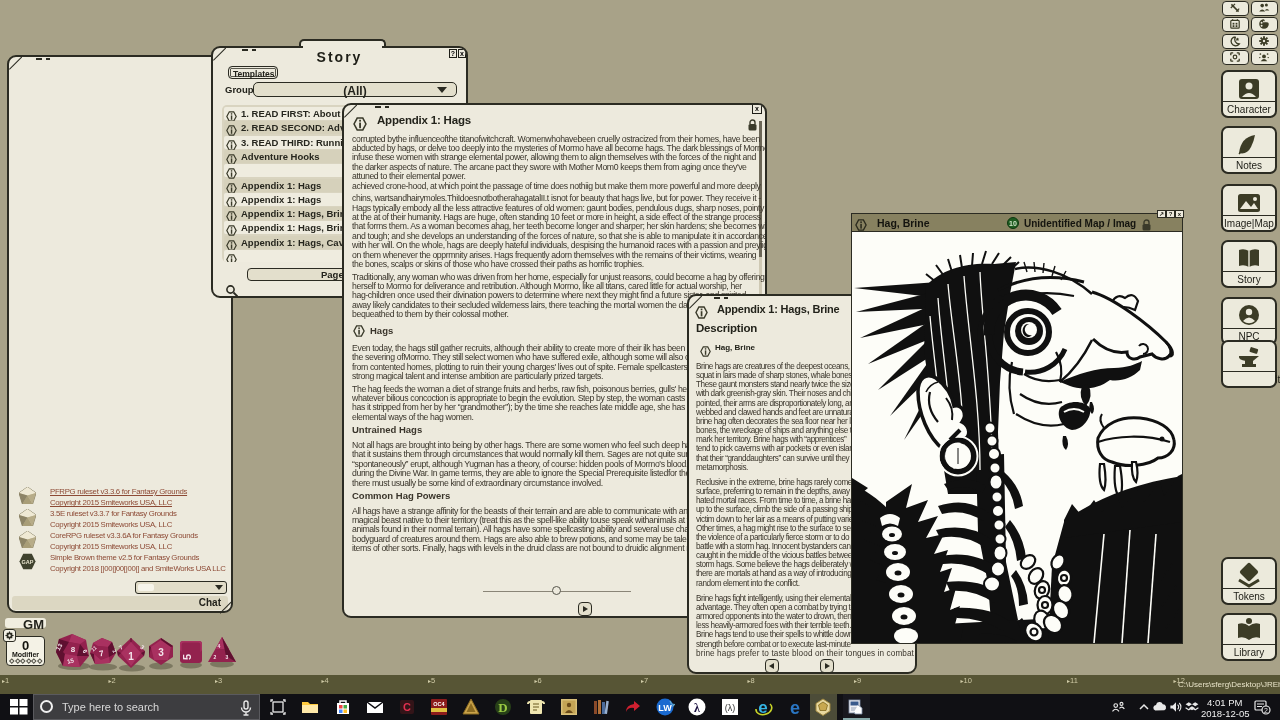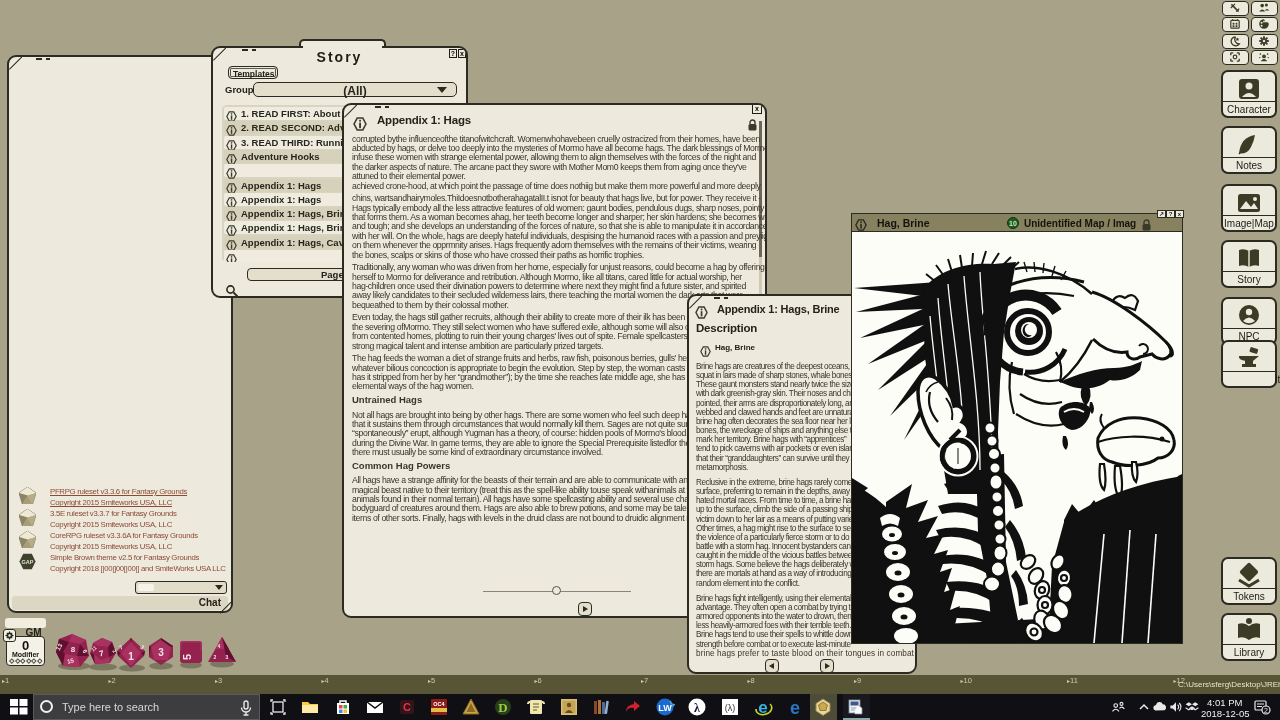--- a/index.html
+++ b/index.html
@@ -230,32 +230,41 @@
   <div class="body" id="hagsbody">
         <div>corrupted bythe influenceofthe titanofwitchcraft. Womenwhohavebeen cruelly ostracized from their homes, have been</div>
         <div>abducted by hags, or delve too deeply into the mysteries of Mormo have all become hags. The dark blessings of Mormo</div>
         <div>infuse these women with strange elemental power, allowing them to align themselves with the forces of the night and</div>
         <div>the darker aspects of nature. The arcane pact they swore with Mother Mom0 keeps them from aging once they've</div>
         <div>attuned to their elemental power.</div>
         <div>achieved crone-hood, at which point the passage of time does nothiig but make them more powerful and more deeply</div>
         <div class="ph"></div>
         <div>chins, wartsandhairymoles.ThiIdoesnotbotherahagatalII.t isnot for beauty that hags live, but for power. They receive it -</div>
         <div>Hags typically embody all the less attractive features of old women: gaunt bodies, pendulous dugs, sharp noses, pointy</div>
+        <div>at the at of their humanity. Hags are huge, often standing 10 feet or more in height, a side effect of the strange process</div>
         <div>that forms them. As a woman becomes ahag, her teeth become longer and sharper; her skin hardens; she becomes wiry</div>
         <div>and tough; and she develops an understanding of the forces of nature, so that she is able to manipulate it in accordance</div>
         <div>with her will. On the whole, hags are deeply hateful individuals, despising the humanoid races with a passion and preyiig</div>
         <div>on them whenever the opprmnity arises. Hags frequently adorn themselves with the remains of their victims, wearing</div>
         <div>the bones, scalps or skins of those who have crossed their paths as horrific trophies.</div>
         <div class="ph"></div>
         <div>Traditionally, any woman who was driven from her home, especially for unjust reasons, could become a hag by offering</div>
         <div>herself to Mormo for deliverance and retribution. Although Mormo, like all titans, cared little for actual worship, her</div>
         <div>hag-children once used their divination powers to determine where next they might find a future sister, and spirited</div>
         <div>away likely candidates to their secluded wilderness lairs, there teaching the mortal women the dark arts that were</div>
         <div>bequeathed to them by their colossal mother.</div>
         <div class="ph"></div>
+        <div style="height:21px; position:relative;">
+          <span style="position:absolute; left:1px; top:2.5px;"><svg width="12" height="12" viewBox="0 0 20 20">
+              <path d="M6 1.5 L14 1.5 L18.5 10 L14 18.5 L6 18.5 L1.5 10 Z" fill="none" stroke="#3a3a2a" stroke-width="2.2"></path>
+              <rect x="8.8" y="8" width="2.6" height="8" fill="#3a3a2a"></rect>
+              <rect x="8.8" y="4" width="2.6" height="2.6" fill="#3a3a2a"></rect>
+            </svg></span>
+          <span style="position:absolute; left:18px; top:3px; font-weight:bold; font-size:9.5px; letter-spacing:0;">Hags</span>
+        </div>
         <div>Even today, the hags still gather recruits, although their ability to create more of their ilk has been diminished by</div>
         <div>the severing ofMormo. They still select women who have suffered exile, although some will also choose girls away</div>
         <div>from contented homes, plotting to ruin their young charges' lives out of spite. Female spellcasters with unusually</div>
         <div>strong magical talent and intense ambition are particularly prized targets.</div>
         <div class="ph"></div>
         <div>The hag feeds the woman a diet of strange fruits and herbs, raw fish, poisonous berries, gulls' heads and</div>
         <div>whatever bilious concoction is appropriate to begin the evolution. Step by step, the woman casts aside her own</div>
         <div>has it stripped from her by her “grandmother”); by the time she reaches late middle age, she has no choice but</div>
         <div>elemental ways of the hag women.</div>
         <div class="ph"></div>
@@ -526,21 +535,21 @@
     </div>
 <div class="dashes" style="left:375px; top:105.5px;"></div>
 <div class="cornercut" style="left:688px; top:295px;">
       <div></div>
     </div>
 <div class="dashes" style="left:714px; top:296.5px;"></div>
 
 <div id="sidebar"></div>
 
 <div class="abs" style="left:5px; top:618px; width:41px; height:10px; background:#f1eee0; border-radius:3px;">
-  <div class="txt" style="left:16px; right:0; top:-1px; text-align:center; font-weight:bold; font-size:10px; color:#22221b;margin-top:10px;">GM</div>
+  <div class="txt" style="left:16px; right:0; top:-1px; text-align:center; font-weight:bold; font-size:13px; color:#22221b;">GM</div>
 </div>
 <div class="abs" style="left:6px; top:636px; width:39px; height:30px; background:#f4f2e6; border:1.5px solid #2b2b22; border-radius:4px;">
   <div class="txt" style="left:0; right:0; top:1px; text-align:center; font-weight:bold; font-size:13px; color:#14140f;">0</div>
   <div class="txt" style="left:0; right:0; top:14px; text-align:center; font-weight:bold; font-size:7px; color:#14140f;">Modifier</div>
   <div class="abs" style="left:3px; bottom:2px; width:32px; height:4px;" id="moddots">
         <span style="position:absolute; left:0px; top:0; width:3.6px; height:3.6px; border:1px solid #55544a; transform:rotate(45deg); display:inline-block;"></span>
         <span style="position:absolute; left:5.6px; top:0; width:3.6px; height:3.6px; border:1px solid #55544a; transform:rotate(45deg); display:inline-block;"></span>
         <span style="position:absolute; left:11.2px; top:0; width:3.6px; height:3.6px; border:1px solid #55544a; transform:rotate(45deg); display:inline-block;"></span>
         <span style="position:absolute; left:16.799999999999997px; top:0; width:3.6px; height:3.6px; border:1px solid #55544a; transform:rotate(45deg); display:inline-block;"></span>
         <span style="position:absolute; left:22.4px; top:0; width:3.6px; height:3.6px; border:1px solid #55544a; transform:rotate(45deg); display:inline-block;"></span>

